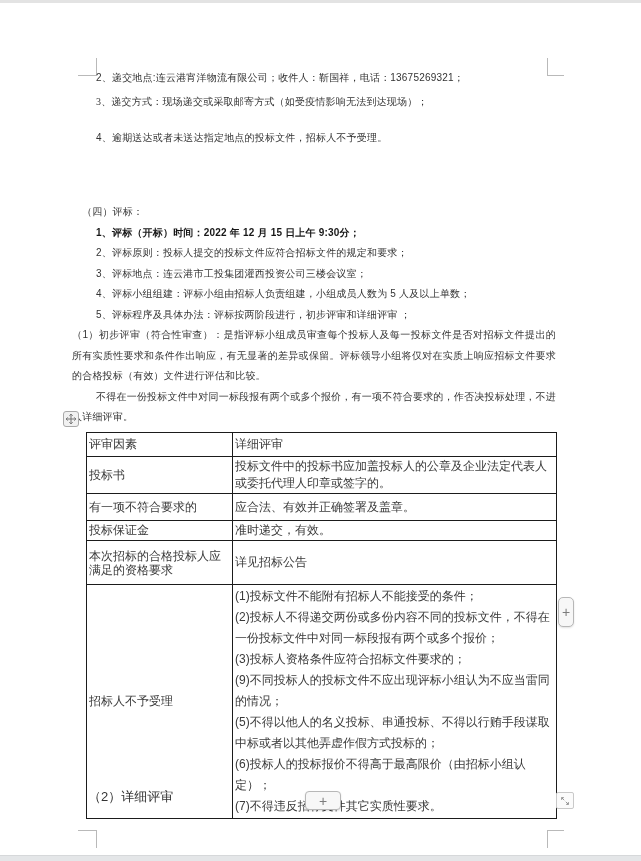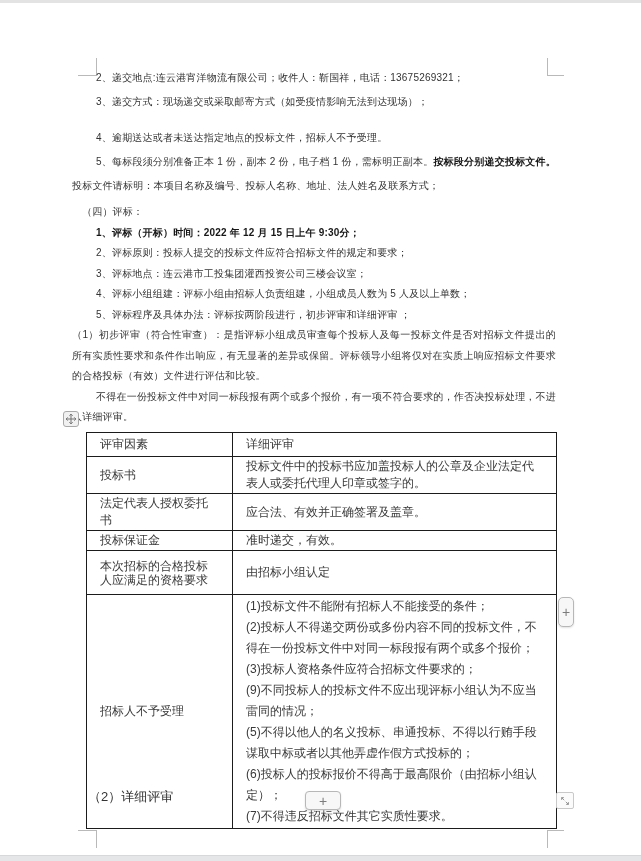--- a/index.html
+++ b/index.html
@@ -18,21 +18,21 @@
   
   .textblock{position:absolute;left:72px;width:484px;font-size:10px;text-align:justify;letter-spacing:0.2px;}
   #blockA{top:66px;}
   #blockB{top:202px;}
   .para{margin:0;}
   .run-b{font-weight:bold;color:#161616;}
   
   #review-table{position:absolute;left:86px;top:432px;width:470px;border-collapse:collapse;
     font-size:12px;color:#3a3a3a;table-layout:fixed;}
   #review-table td,#review-table th{border:1px solid #1b1b1b;vertical-align:middle;
-    padding:1px 13px;text-align:left;font-weight:normal;line-height:17px;overflow:hidden;}
+    padding:1px 2px;text-align:left;font-weight:normal;line-height:17px;overflow:hidden;}
   #review-table thead th{height:21px;}
   #review-table tr.rh0{height:37px;}
   #review-table tr.rh1{height:27px;}
   #review-table tr.rh2{height:19px;}
   #review-table tr.rh3{height:44px;}
   #review-table tr.rh4{height:210px;}
   #review-table tr.rh3 td:first-child{line-height:14px;}
   .req-item{line-height:21px;}
   
   .footer-para{position:absolute;left:88px;top:788px;font-size:13px;}
@@ -52,23 +52,22 @@
 <div class="strip-top"></div>
 <div class="strip-bottom"></div>
 
 <div class="crop tl"></div>
 <div class="crop tr"></div>
 <div class="crop bl"></div>
 <div class="crop br"></div>
 
 <div id="blockA" class="textblock">
     <div class="para" style="text-indent: 2.4em; line-height: 24px;"><span>2、递交地点:连云港宵洋物流有限公司；收件人：靳国祥，电话：13675269321；</span></div>
-    <div class="para" style="text-indent: 2.4em; line-height: 24px;"><span>3、递交方式：现场递交或采取邮寄方式（如受疫情影响无法到达现场）；</span></div>
+    <div class="para" style="text-indent: 2.4em; line-height: 24px; font-family: Liberation Serif, serif;"><span>3、递交方式：现场递交或采取邮寄方式（如受疫情影响无法到达现场）；</span></div>
     <div class="para" style="text-indent: 2.4em; line-height: 24px; margin-top: 12px;"><span>4、逾期送达或者未送达指定地点的投标文件，招标人不予受理。</span></div>
-    <div class="para" style="text-indent: 2.4em; line-height: 24px;"><span>5、每标段须分别准备正本 1 份，副本 2 份，电子档 1 份，需标明正副本。</span><span class="run-b">按标段分别递交投标文件。</span><span>投标文件请标明：本项目名称及编号、投标人名称、地址、法人姓名及联系方式；</span></div>
   </div>
 
 <div id="blockB" class="textblock">
     <div class="para" style="text-indent: 1em; line-height: 20.5px;"><span>（四）评标：</span></div>
     <div class="para" style="text-indent: 2.4em; line-height: 20.5px;"><span class="run-b">1、评标（开标）时间：2022 年 12 月 15 日上午 9:30分；</span></div>
     <div class="para" style="text-indent: 2.4em; line-height: 20.5px;"><span>2、评标原则：投标人提交的投标文件应符合招标文件的规定和要求；</span></div>
     <div class="para" style="text-indent: 2.4em; line-height: 20.5px;"><span>3、评标地点：连云港市工投集团灌西投资公司三楼会议室；</span></div>
     <div class="para" style="text-indent: 2.4em; line-height: 20.5px;"><span>4、评标小组组建：评标小组由招标人负责组建，小组成员人数为 5 人及以上单数；</span></div>
     <div class="para" style="text-indent: 2.4em; line-height: 20.5px;"><span>5、评标程序及具体办法：评标按两阶段进行，初步评审和详细评审 ；</span></div>
     <div class="para" style="text-indent: 0em; line-height: 20.5px;"><span>（1）初步评审（符合性审查）：是指评标小组成员审查每个投标人及每一投标文件是否对招标文件提出的所有实质性要求和条件作出响应，有无显著的差异或保留。评标领导小组将仅对在实质上响应招标文件要求的合格投标（有效）文件进行评估和比较。</span></div>
@@ -87,35 +86,35 @@
     </tr>
   </thead>
   <tbody id="review-table-body">
       <tr class="rh0">
         <td>投标书</td>
         <td>
           <div class="">投标文件中的投标书应加盖投标人的公章及企业法定代表人或委托代理人印章或签字的。</div>
         </td>
       </tr>
       <tr class="rh1">
-        <td>法定代表人授权委托书</td>
+        <td>有一项不符合要求的</td>
         <td>
           <div class="">应合法、有效并正确签署及盖章。</div>
         </td>
       </tr>
       <tr class="rh2">
         <td>投标保证金</td>
         <td>
           <div class="">准时递交，有效。</div>
         </td>
       </tr>
       <tr class="rh3">
         <td>本次招标的合格投标人应满足的资格要求</td>
         <td>
-          <div class="">由招标小组认定</div>
+          <div class="">详见招标公告</div>
         </td>
       </tr>
       <tr class="rh4">
         <td>招标人不予受理</td>
         <td>
           <div class="req-item">(1)投标文件不能附有招标人不能接受的条件；</div>
           <div class="req-item">(2)投标人不得递交两份或多份内容不同的投标文件，不得在一份投标文件中对同一标段报有两个或多个报价；</div>
           <div class="req-item">(3)投标人资格条件应符合招标文件要求的；</div>
           <div class="req-item">(9)不同投标人的投标文件不应出现评标小组认为不应当雷同的情况；</div>
           <div class="req-item">(5)不得以他人的名义投标、串通投标、不得以行贿手段谋取中标或者以其他弄虚作假方式投标的；</div>

